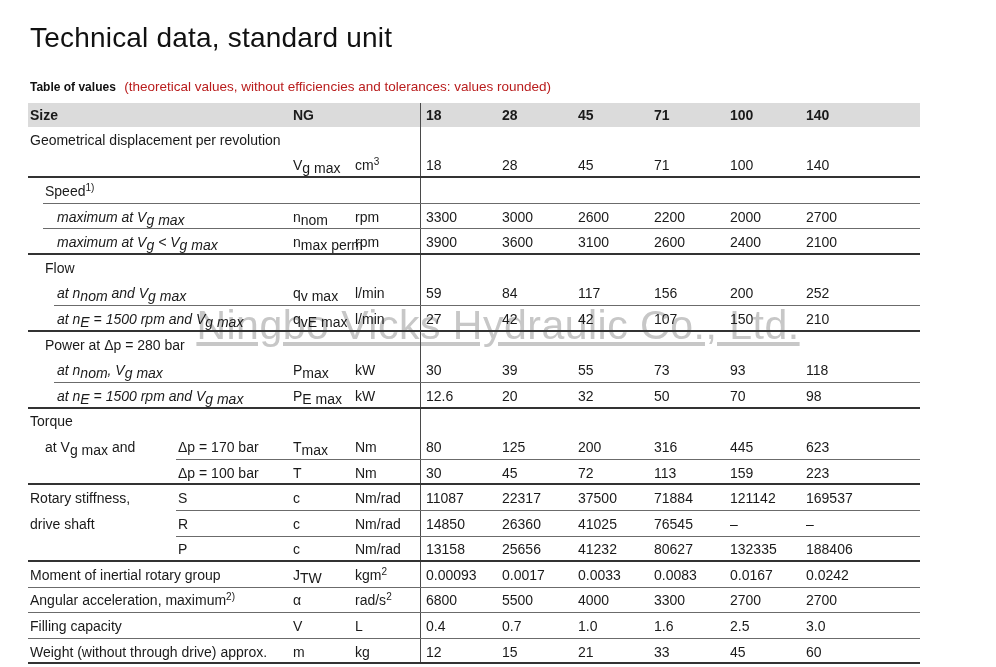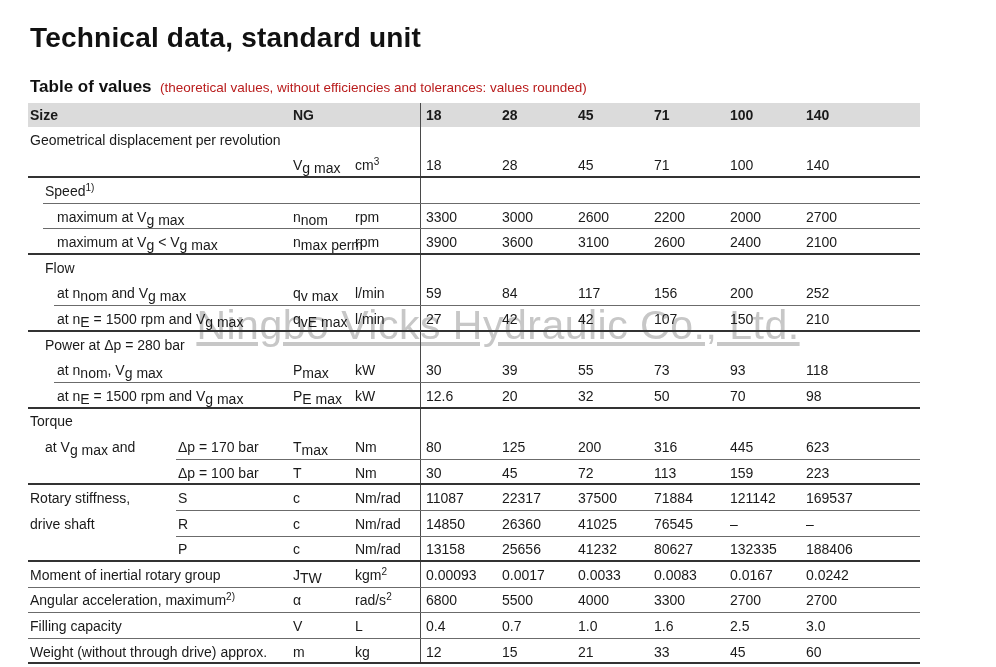--- a/index.html
+++ b/index.html
@@ -6,27 +6,27 @@
   .page{
     position:relative;
     width:996px;height:667px;
     background:#ffffff;
     font-family:"Liberation Sans", sans-serif;
     color:#1a1a1a;
     overflow:hidden;
   }
   .title{
     position:absolute;left:30px;top:22px;
-    font-size:28px;font-weight:700;letter-spacing:.2px;color:#111;
+    font-size:28px;font-weight:400;letter-spacing:.2px;color:#111;
     margin:0;white-space:nowrap;
   }
   .caption{
     position:absolute;left:30px;top:77px;white-space:nowrap;
   }
-  .caption .cap-bold{font-size:17px;font-weight:700;color:#111;}
+  .caption .cap-bold{font-size:12px;font-weight:700;color:#111;}
   .caption .cap-note{font-size:13.5px;font-weight:400;color:#b91c1c;margin-left:4px;}
   .watermark{
     position:absolute;left:0;top:302px;width:996px;
     text-align:center;
     font-size:41px;color:#c7c7c7;letter-spacing:.5px;
     white-space:nowrap;z-index:0;
     pointer-events:none;
     text-decoration:underline;
   }
   .table{
@@ -40,21 +40,21 @@
     display:grid;
     grid-template-columns:148px 115px 62px 67px 76px 76px 76px 76px 76px 120px;
     height:25.6px;
     align-items:center;
   }
   .row.header{height:24px;background:#dbdbdb;}
   .cell{font-size:14px;white-space:nowrap;line-height:1;}
   .hb{font-weight:700;}
   .label{padding-left:2px;}
   .ind1{padding-left:17px;}
-  .ind2{padding-left:29px;}
+  .ind2{padding-left:29px;font-style:italic;}
   .span2{grid-column:span 2;}
   .sub2{padding-left:2px;}
   .sym{padding-left:2px;}
   .unit{padding-left:2px;}
   .val{padding-left:6px;}
   .table sub{font-size:14px;vertical-align:-3px;line-height:0;}
   .table sup{font-size:10px;vertical-align:5px;line-height:0;}
   .rowline{
     position:absolute;right:0;bottom:0;z-index:3;
   }

